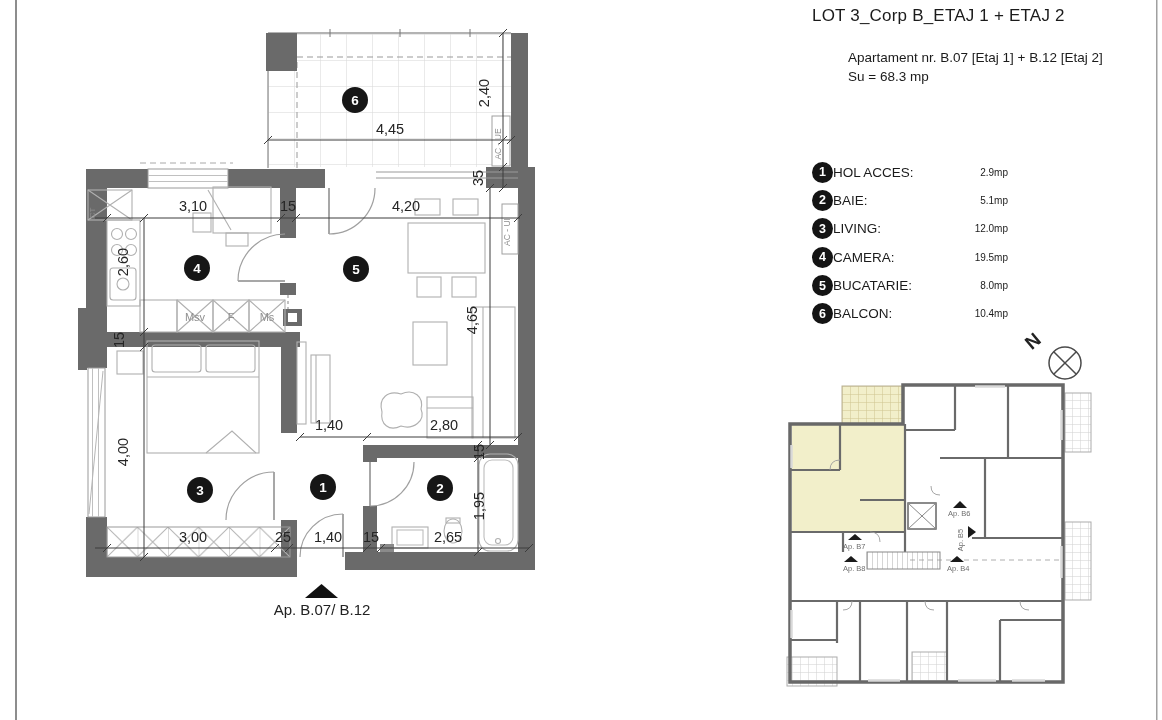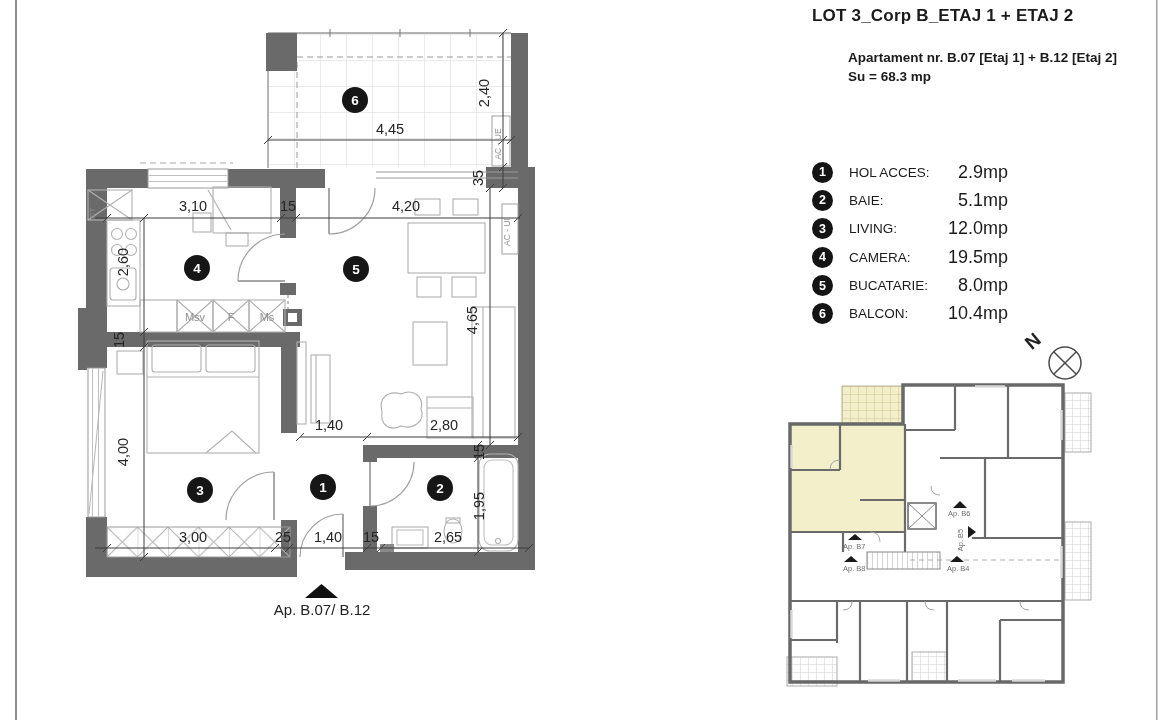--- a/index.html
+++ b/index.html
@@ -1,26 +1,26 @@
 <!DOCTYPE html>
 <html><head>
 <meta charset="utf-8">
 <style>
   html,body{margin:0;padding:0;background:#ffffff;}
   .sheet{position:relative;width:1162px;height:720px;background:#fff;overflow:hidden;
          font-family:"Liberation Sans",sans-serif;color:#1b1b1b;}
   .sheet svg{position:absolute;left:0;top:0;}
-  .title{position:absolute;left:812px;top:6px;font-size:17px;font-weight:bold;letter-spacing:.2px;}
-  .apt-info{position:absolute;left:848px;top:49px;font-size:13.5px;font-weight:bold;line-height:18.5px;}
+  .title{position:absolute;left:812px;top:6px;font-size:17px;font-weight:normal;letter-spacing:.2px;}
+  .apt-info{position:absolute;left:848px;top:49px;font-size:13.5px;font-weight:normal;line-height:18.5px;}
   .legend{position:absolute;left:812px;top:161px;}
   .lrow{display:flex;align-items:center;height:22px;margin-bottom:6.4px;width:196px;}
   .lnum{width:21px;height:21px;border-radius:50%;background:#141414;color:#fff;font-size:12.5px;
         font-weight:bold;display:flex;align-items:center;justify-content:center;flex:0 0 21px;}
-  .llabel{margin-left:16px;font-size:13.5px;}
-  .larea{margin-left:auto;font-size:18px;text-align:right;}
+  .llabel{font-size:13.5px;}
+  .larea{margin-left:auto;font-size:10px;text-align:right;}
 </style>
 </head>
 <body>
 
 <div class="sheet">
 
 <svg width="1162" height="720" viewBox="0 0 1162 720">
   <defs>
     <pattern id="grid26" width="26" height="26" patternUnits="userSpaceOnUse" patternTransform="translate(268,34)">
       <path d="M26,0 H0 V26" fill="none" stroke="#d6d6d6" stroke-width="1"></path>

